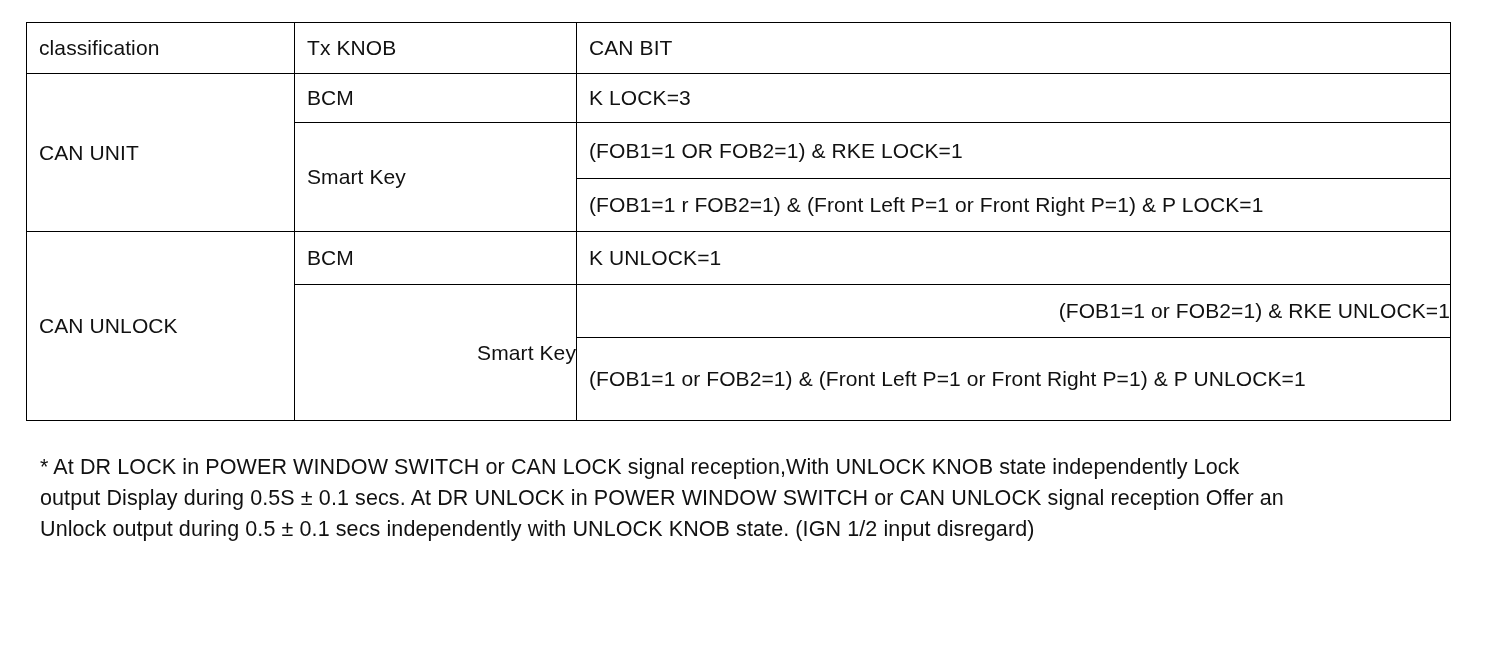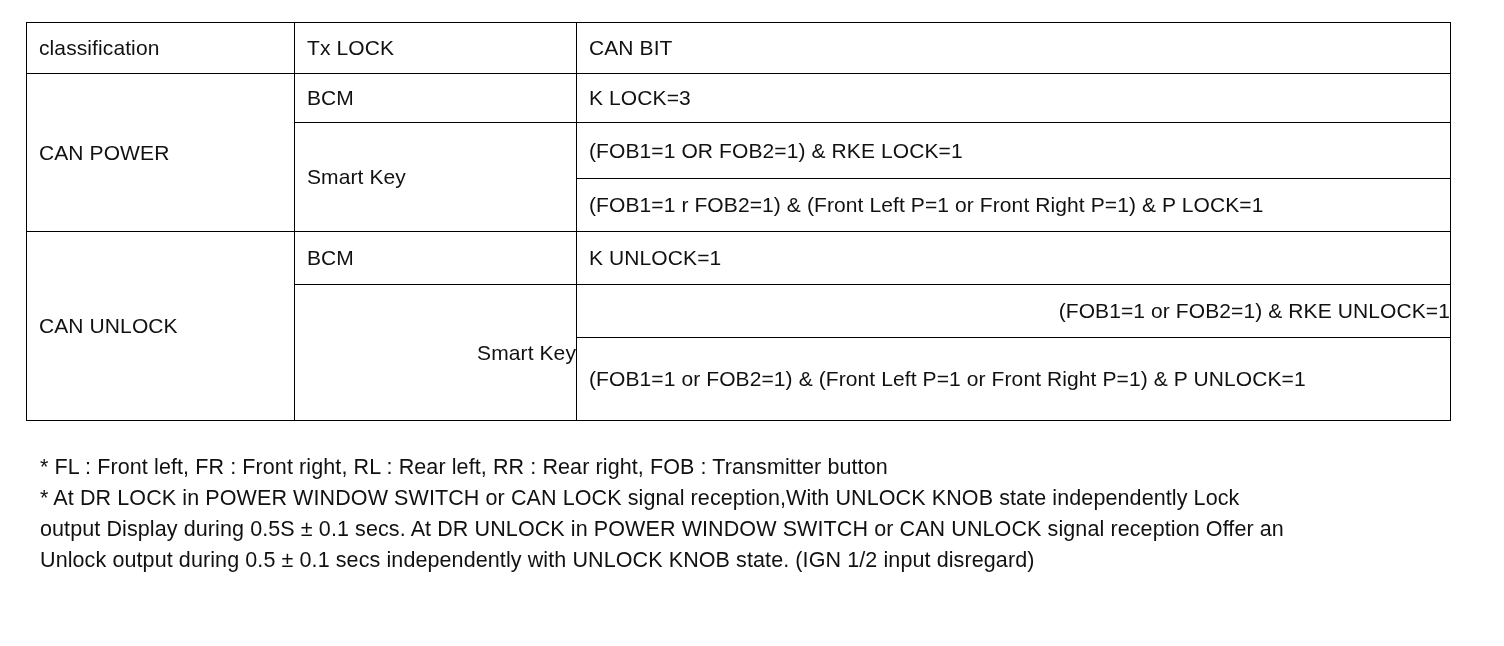--- a/index.html
+++ b/index.html
@@ -100,26 +100,26 @@
 
   <table class="spec-table">
     <colgroup>
       <col class="col-class">
       <col class="col-tx">
       <col class="col-bit">
     </colgroup>
     <tbody>
       <tr class="row-head">
         <td class="cell-class">classification</td>
-        <td class="cell-tx">Tx LOCK</td>
+        <td class="cell-tx">Tx KNOB</td>
         <td class="cell-bit">CAN BIT</td>
       </tr>
 
       <tr class="row-bcm">
-        <td class="cell-class" rowspan="3">CAN POWER</td>
+        <td class="cell-class" rowspan="3">CAN UNIT</td>
         <td class="cell-tx">BCM</td>
         <td class="cell-bit">K LOCK=3</td>
       </tr>
 
       <tr class="row-sk1">
         <td class="cell-tx" rowspan="2">Smart Key</td>
         <td class="cell-bit">(FOB1=1 OR FOB2=1)  &amp;  RKE LOCK=1</td>
       </tr>
 
       <tr class="row-sk2">
@@ -137,17 +137,16 @@
         <td class="cell-bit">(FOB1=1 or FOB2=1)  &amp;  RKE UNLOCK=1</td>
       </tr>
 
       <tr class="row-sk5">
         <td class="cell-bit two-line">(FOB1=1 or FOB2=1)  &amp;  (Front Left P=1 or Front Right P=1)  &amp;  P UNLOCK=1</td>
       </tr>
     </tbody>
   </table>
 
   <div class="footnotes">
-    <p class="fn-block-1">* FL : Front left, FR : Front right, RL : Rear left, RR : Rear right, FOB : Transmitter button</p>
     <p class="fn-block-2">* At DR LOCK in POWER WINDOW SWITCH or CAN LOCK signal reception,With UNLOCK KNOB state independently Lock output Display during 0.5S ± 0.1 secs.  At DR UNLOCK in POWER WINDOW SWITCH or CAN UNLOCK signal reception Offer an Unlock output during 0.5 ± 0.1 secs independently with UNLOCK KNOB state.  (IGN 1/2 input disregard)</p>
   </div>
 
 </div>
 
 </body></html>

